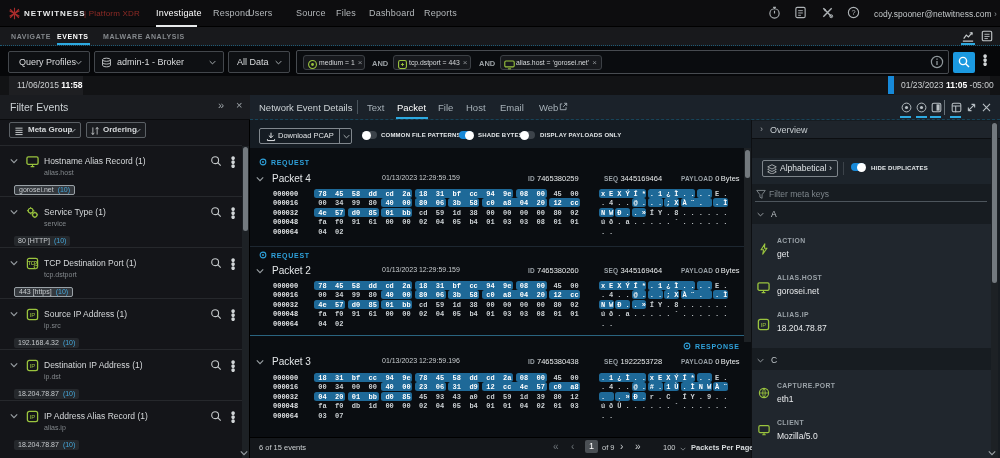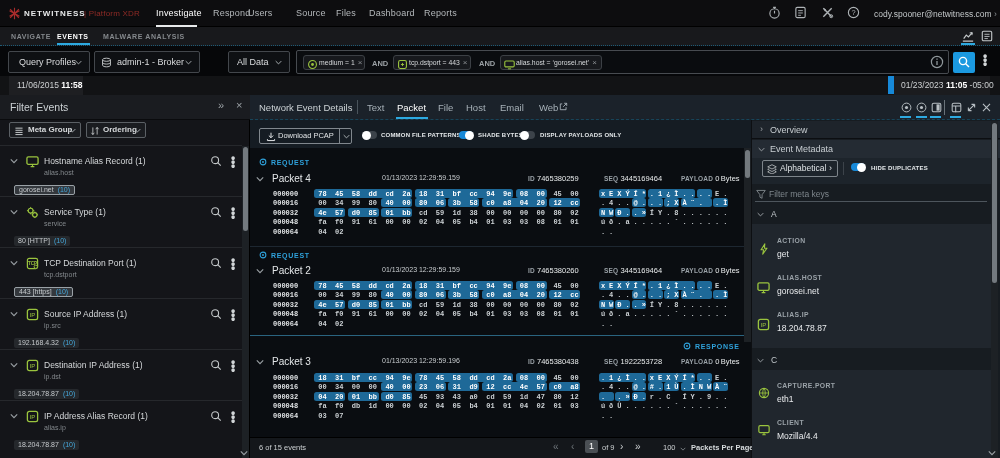--- a/index.html
+++ b/index.html
@@ -127,21 +127,21 @@
       <path d="M4 5h6M4 7.5h6M4 10h4" stroke="#c3c7c9" stroke-width="1"></path>
     </svg>
 <div class="ab" style="left:961px;top:43px;width:14px;height:2px;background:#2da9e0"></div>
 <div id="qbar"></div>
 <div class="qbox" style="left:8px;width:82px">
       <span class="qtxt">Query Profiles</span>
       <span class="qcar"><svg width="7" height="5" viewBox="0 0 10 7">
           <path d="M1 1.5L5 5.5L9 1.5" fill="none" stroke="#aab0b3" stroke-width="1.4"></path>
         </svg></span>
     </div>
-<div class="qbox" style="left:94px;width:106px">
+<div class="qbox" style="left:94px;width:130px">
       <span class="qtxt" style="left:22px">admin-1 - Broker</span>
       <span class="qcar"><svg width="7" height="5" viewBox="0 0 10 7">
           <path d="M1 1.5L5 5.5L9 1.5" fill="none" stroke="#aab0b3" stroke-width="1.4"></path>
         </svg></span>
       <svg style="position:absolute;left:6px;top:5px" width="11" height="11" viewBox="0 0 14 14">
         <ellipse cx="7" cy="3.5" rx="5" ry="2" fill="none" stroke="#c3c7c9" stroke-width="1.2"></ellipse>
         <path d="M2 3.5v7c0 1.1 2.2 2 5 2s5-.9 5-2v-7" fill="none" stroke="#c3c7c9" stroke-width="1.2"></path>
         <path d="M2 7c0 1.1 2.2 2 5 2s5-.9 5-2" fill="none" stroke="#c3c7c9" stroke-width="1.2"></path>
       </svg>
     </div>
@@ -841,21 +841,21 @@
     <div class="hb" style="left:448.4px;top:392.8px">43</div>
     <div class="hb ac" style="left:664.2px;top:392.8px">C</div>
     <div class="hb" style="left:465.2px;top:392.8px">a0</div>
     <div class="hb ac" style="left:672.4px;top:392.8px">&nbsp;</div>
     <div class="hb" style="left:482.0px;top:392.8px">cd</div>
     <div class="hb ac" style="left:680.5px;top:392.8px">Í</div>
     <div class="hb" style="left:498.8px;top:392.8px">59</div>
     <div class="hb ac" style="left:688.6px;top:392.8px">Y</div>
     <div class="hb" style="left:515.6px;top:392.8px">1d</div>
     <div class="hb ac" style="left:696.8px;top:392.8px">.</div>
-    <div class="hb" style="left:532.4px;top:392.8px">47</div>
+    <div class="hb" style="left:532.4px;top:392.8px">39</div>
     <div class="hb ac" style="left:705.0px;top:392.8px">9</div>
     <div class="hb" style="left:549.2px;top:392.8px">80</div>
     <div class="hb ac" style="left:713.1px;top:392.8px">.</div>
     <div class="hb" style="left:566.0px;top:392.8px">12</div>
     <div class="hb ac" style="left:721.2px;top:392.8px">.</div>
     <div class="off" style="left:273px;top:402.2px">000048</div>
     <div class="hb" style="left:314.0px;top:402.2px">fa</div>
     <div class="hb ac" style="left:599.0px;top:402.2px">ú</div>
     <div class="hb" style="left:330.8px;top:402.2px">f0</div>
     <div class="hb ac" style="left:607.1px;top:402.2px">ð</div>
@@ -905,26 +905,20 @@
 <div class="ab" style="left:663px;top:443px;font-size:7.5px;color:#cdd1d3">100</div>
 <div class="ab" style="left:680px;top:446px;line-height:0"><svg width="6" height="4" viewBox="0 0 10 7">
         <path d="M1 1.5L5 5.5L9 1.5" fill="none" stroke="#8a9094" stroke-width="1.4"></path>
       </svg></div>
 <div class="ab" style="left:691px;top:443px;font-size:7.5px;font-weight:bold;color:#d6dadc">Packets Per Page</div>
 <div class="ab" id="rpanel" style="top:120px"></div>
 <div class="rrow" style="top:121px;height:18px;background:#1e242b;border-bottom:1px solid #0c0e11">
       <span style="position:absolute;left:8px;top:3px;font-size:9px;color:#9aa0a4">›</span>
       <span style="position:absolute;left:18px;top:4px;font-size:9px">Overview</span>
     </div>
-<div class="rrow" style="top:140px;height:18px;background:#242b33">
-      <span style="position:absolute;left:6px;top:7px;line-height:0"><svg width="7" height="5" viewBox="0 0 10 7">
-          <path d="M1 1.5L5 5.5L9 1.5" fill="none" stroke="#9aa0a4" stroke-width="1.4"></path>
-        </svg></span>
-      <span style="position:absolute;left:18px;top:4px;font-size:9px">Event Metadata</span>
-    </div>
 <div class="ab" style="left:752px;top:158px;width:239px;height:26px;background:#1d242b"></div>
 <div class="ab" style="left:762px;top:160px;width:76px;height:17px;border:1px solid #7e858b;border-radius:2px;background:#1d242b;color:#dee2e4;font-size:8.5px;line-height:15px">
       <svg style="position:absolute;left:4px;top:3px" width="10" height="10" viewBox="0 0 14 14">
         <path d="M7 1L13 4L7 7L1 4Z M3 6.5L1 7.5L7 10.5L13 7.5L11 6.5 M3 10L1 11L7 14L13 11L11 10" fill="none" stroke="#c3c7c9" stroke-width="1.1"></path>
       </svg>
       <span style="position:absolute;left:17px">Alphabetical</span>
       <span style="position:absolute;right:5px;font-size:9px">›</span>
     </div>
 <div class="ab" style="left:843px;top:162px;width:1px;height:13px;background:#3c434a"></div>
 <div class="tog ab" style="left:851px;top:163px;background:#1789d8">
@@ -967,21 +961,21 @@
       <circle cx="7" cy="7" r="5.4" fill="none" stroke="#9ac43e" stroke-width="1.3"></circle>
       <path d="M1.6 7h10.8M7 1.6c2 1.7 2 9 0 10.8M7 1.6c-2 1.7-2 9 0 10.8" fill="none" stroke="#9ac43e" stroke-width="1"></path>
     </svg>
 <div class="rlab" style="top:382px">CAPTURE.PORT</div>
 <div class="rval" style="top:394px">eth1</div>
 <svg class="gic" style="left:758px;top:424px" width="12" height="12" viewBox="0 0 14 14">
       <rect x="1" y="2" width="12" height="8" rx="1.5" fill="none" stroke="#9ac43e" stroke-width="1.4"></rect>
       <path d="M5 12.5h4M7 10v2.5" stroke="#9ac43e" stroke-width="1.2" fill="none"></path>
     </svg>
 <div class="rlab" style="top:419px">CLIENT</div>
-<div class="rval" style="top:431px">Mozilla/4.4</div>
+<div class="rval" style="top:431px">Mozilla/5.0</div>
 <div class="sbar" style="left:991px;top:121px;width:7px;height:337px"></div>
 <div class="sthumb" style="left:992px;top:123px;width:5px;height:160px"></div>
 <div class="ab" style="left:240px;top:450px;line-height:0"><svg width="8" height="6" viewBox="0 0 10 7">
         <path d="M1 1.5L5 5.5L9 1.5" fill="none" stroke="#9aa0a4" stroke-width="1.4"></path>
       </svg></div>
 <div class="ab" style="left:988px;top:450px;line-height:0"><svg width="8" height="6" viewBox="0 0 10 7">
         <path d="M1 1.5L5 5.5L9 1.5" fill="none" stroke="#9aa0a4" stroke-width="1.4"></path>
       </svg></div>
 </div>
 </body></html>

